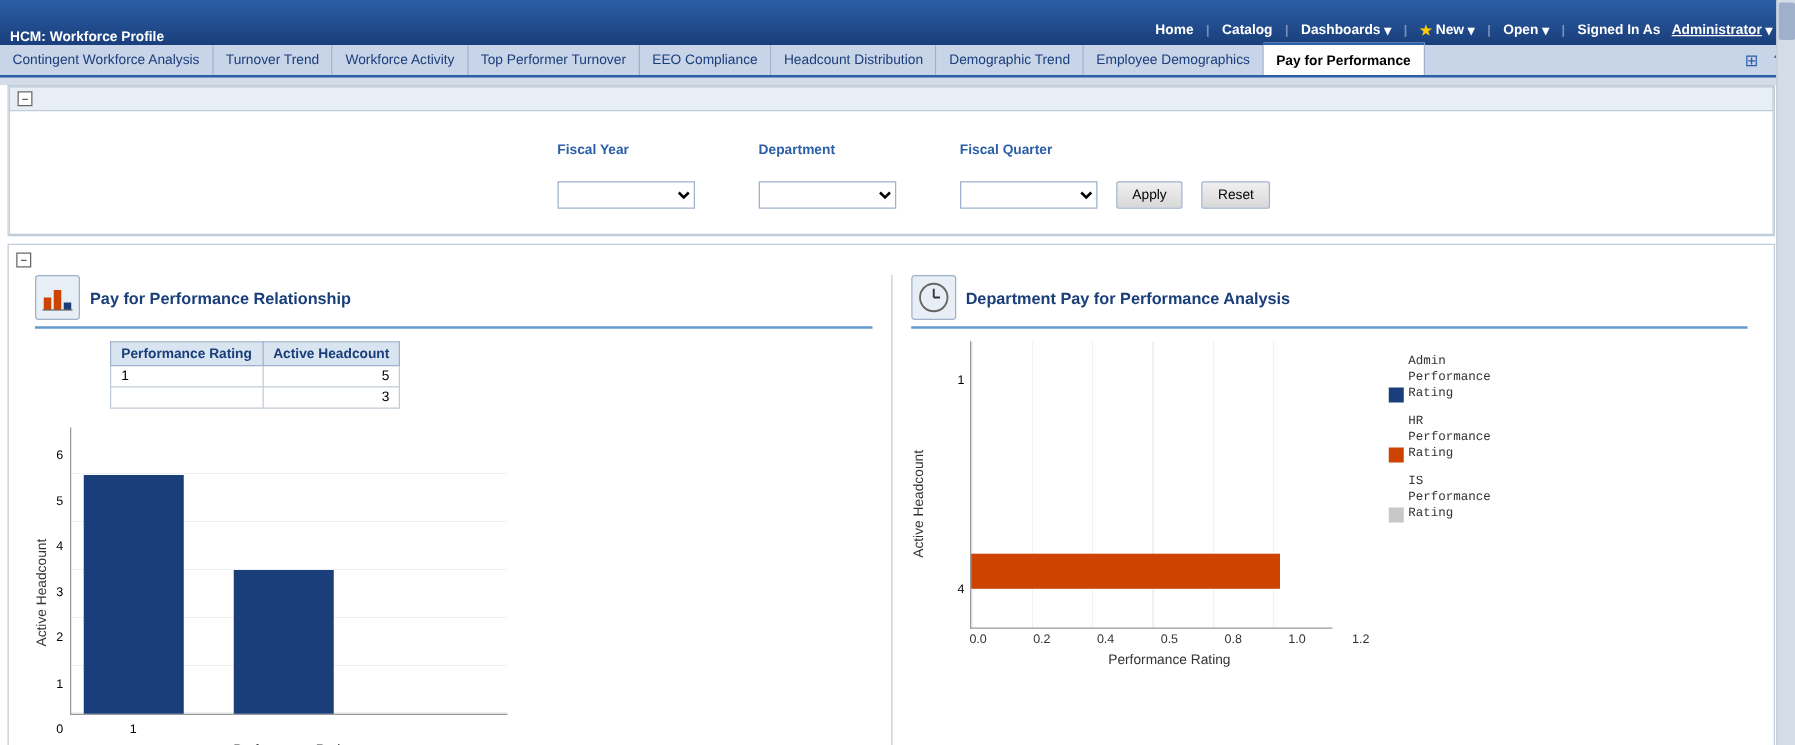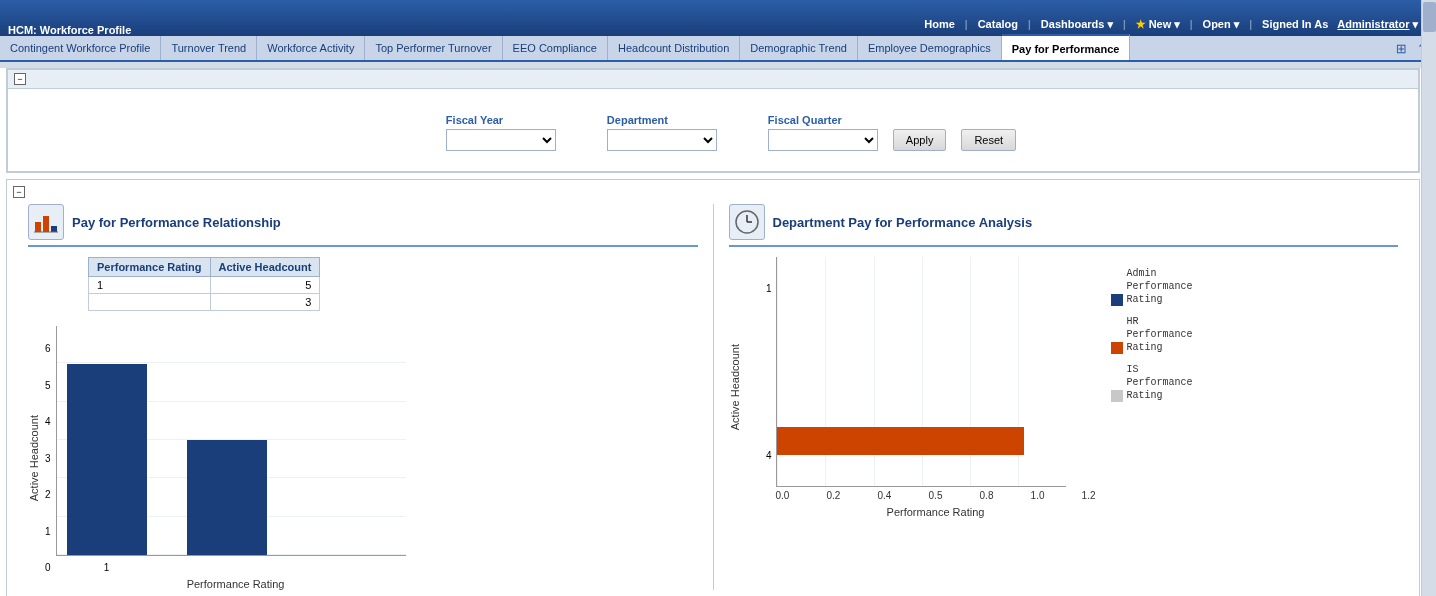--- a/index.html
+++ b/index.html
@@ -104,21 +104,21 @@
     .filter-area {
       display: flex;
       align-items: flex-end;
       gap: 15px;
       padding: 15px 0 10px 0;
       justify-content: center;
     }
     .filter-group {
       display: flex;
       flex-direction: column;
-      gap: 3px;
+      gap: 19px;
       margin-left: 36px;
     }
     .filter-label {
       font-size: 11px;
       color: #2b5ea7;
       font-weight: bold;
     }
     .filter-select {
       width: 110px;
       height: 22px;
@@ -272,21 +272,21 @@
       <span class="title-bar-btn">
         <span>Signed In As</span>&nbsp;
         <span style="font-weight:bold;text-decoration:underline;cursor:pointer;">Administrator</span>
         <span>▾</span>
       </span>
     </div>
   </div>
 
   <div class="tab-bar">
     <div class="tab">
-      <span>Contingent Workforce Profile</span>
+      <span>Contingent Workforce Analysis</span>
     </div>
     <div class="tab">
       <span>Turnover Trend</span>
     </div>
     <div class="tab">
       <span>Workforce Activity</span>
     </div>
     <div class="tab">
       <span>Top Performer Turnover</span>
     </div>

